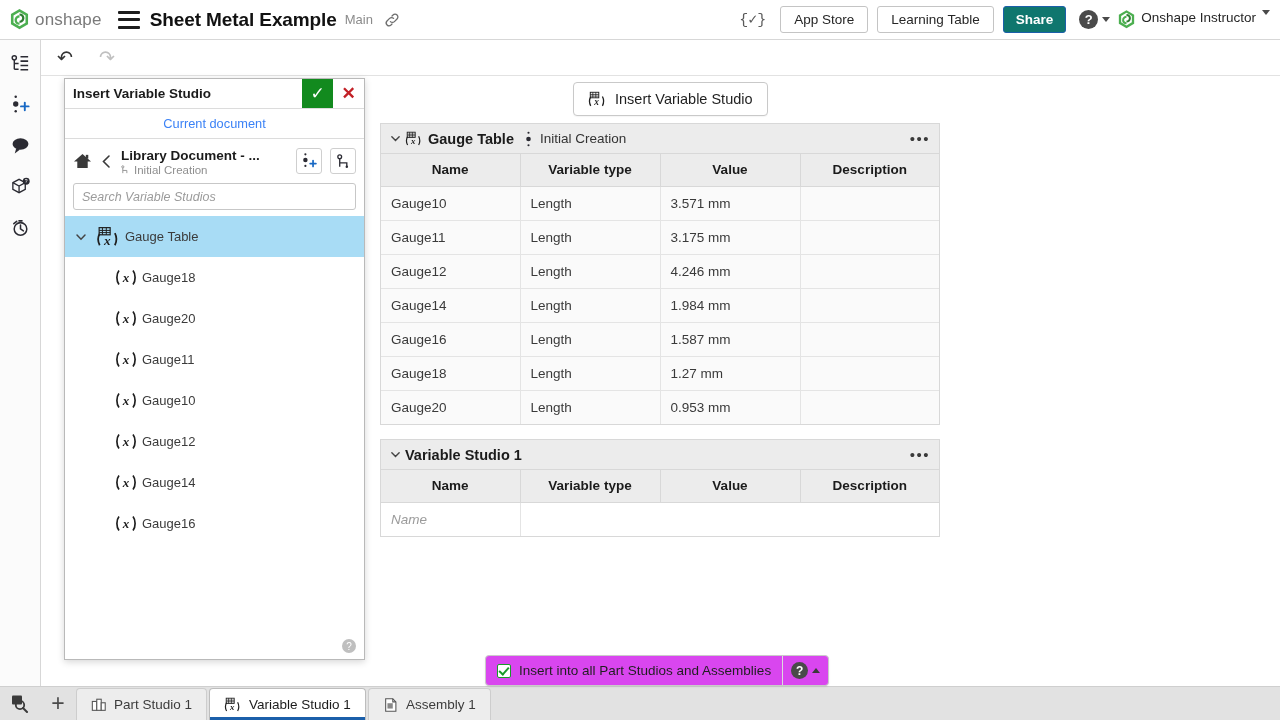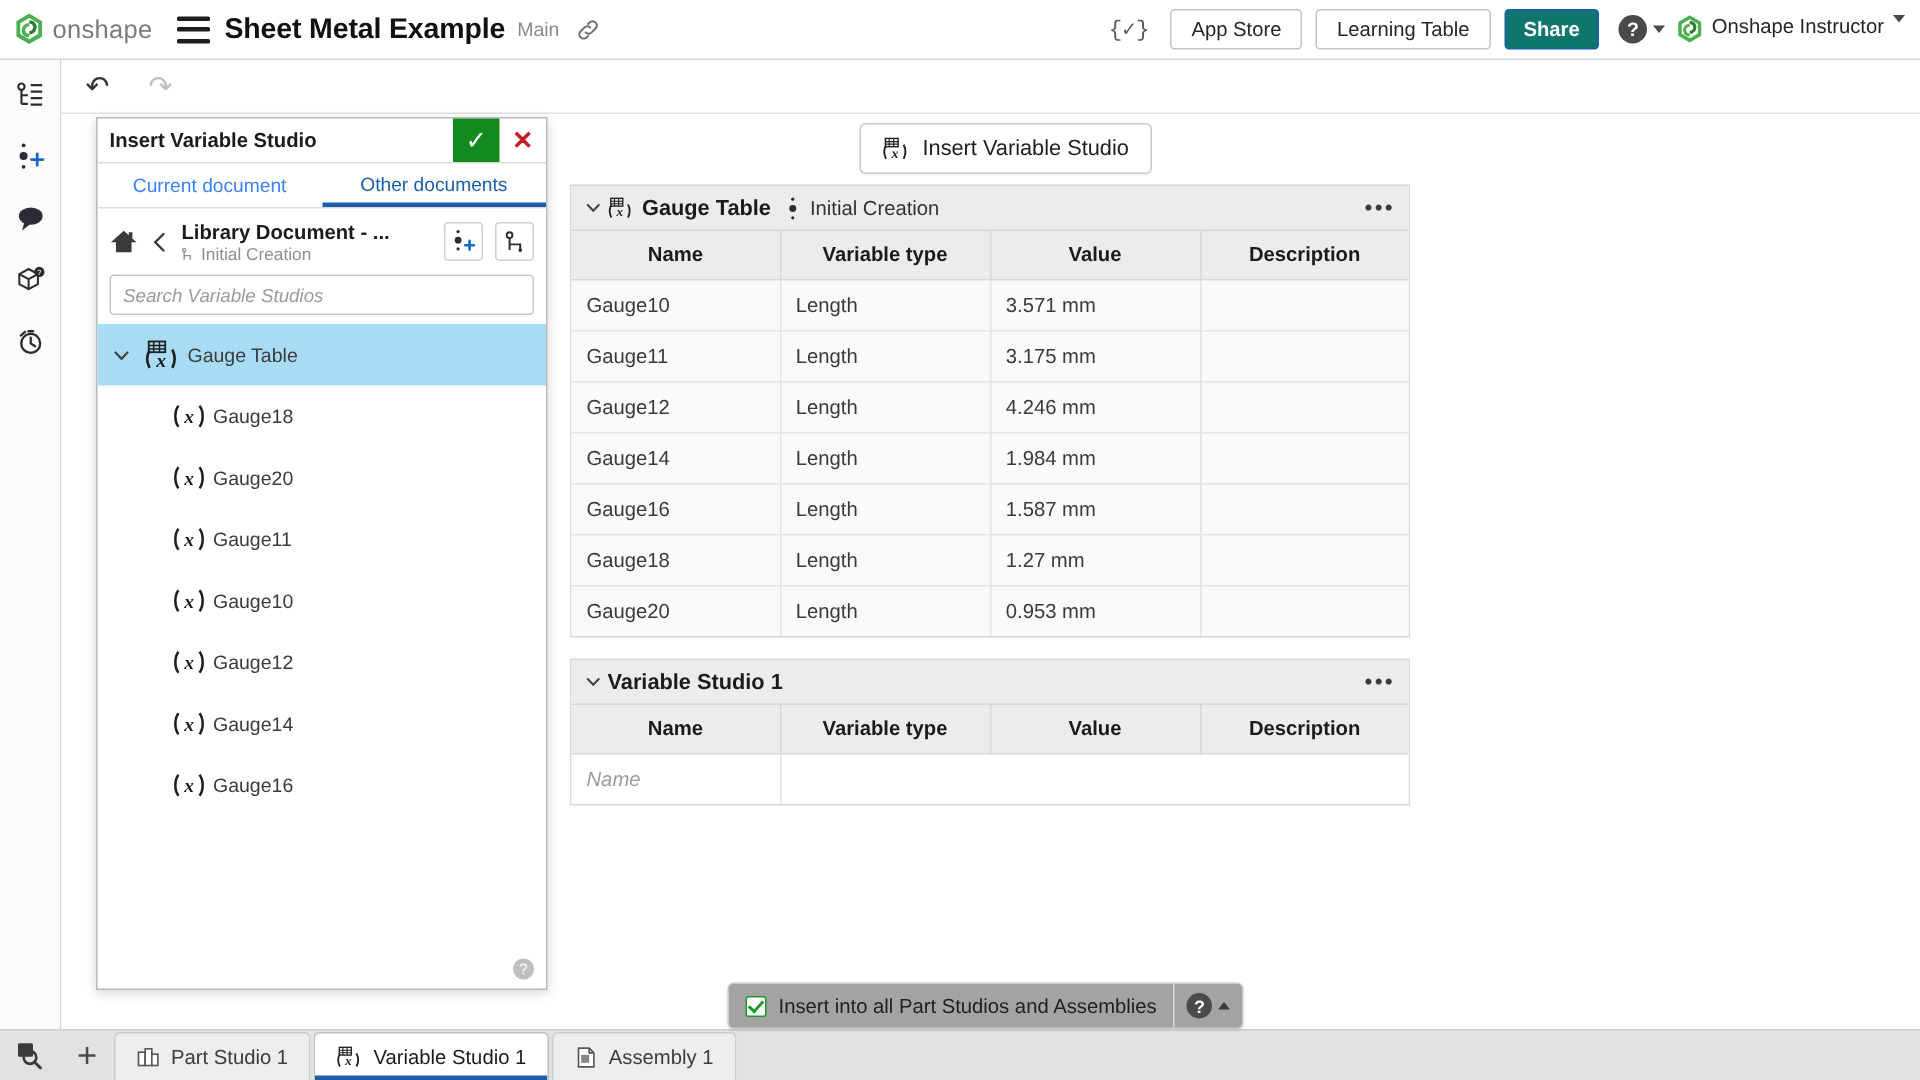--- a/index.html
+++ b/index.html
@@ -147,21 +147,21 @@
   .tree-row.child .tree-chev { width: 44px; }
   .tree-row.child .tree-ic { width: 33px; }
   .dlg-foot { height: 26px; display:flex; align-items:center; justify-content:flex-end; padding-right: 8px; }
   .foot-q { width: 14px; height: 14px; border-radius: 50%; background:#bfbfbf; color:#fff;
             font-size: 10px; display:flex; align-items:center; justify-content:center; cursor:pointer; }
 
   
   .insert-all {
     position: absolute; left: 485px; top: 655px; height: 31px;
     display: flex; align-items: flex-start; border: 1px solid #cacaca; border-radius: 4px;
-    background: #a3a3a3; box-shadow: 0 1px 2px rgba(0,0,0,.08); z-index: 4;
+    background: #d946ef; box-shadow: 0 1px 2px rgba(0,0,0,.08); z-index: 4;
   }
   .ia-left { display:flex; align-items:center; gap: 8px; padding: 0 11px; height: 100%; cursor:pointer; }
   .cbx { width: 14px; height: 14px; border: 1.6px solid #1a9a2a; border-radius: 2px; background:#fff;
          display:flex; align-items:center; justify-content:center; }
   .cbx:after { content:""; width: 4px; height: 8px; border: solid #1a9a2a; border-width: 0 2px 2px 0;
                transform: rotate(42deg); margin-bottom: 2px; }
   .ia-label { font-size: 13.5px; color: #1f1f1f; }
   .ia-help { display:flex; align-items:center; gap: 4px; padding: 0 8px; height: 100%;
              border-left: 1px solid #dcdcdc; cursor:pointer; }
   .circle-q2 { width: 17px; height: 17px; border-radius: 50%; background:#4a4a4a; color:#fff;
@@ -412,21 +412,20 @@
 
   <div class="dialog">
     <div class="dlg-head">
       <span class="dlg-title">Insert Variable Studio</span>
       <span class="dlg-ok">✓</span>
       <span class="dlg-x">✕</span>
     </div>
 
     <div class="dlg-tabs">
       <div class="dlg-tab">Current document</div>
-      <div class="dlg-tab active">Other documents</div>
     </div>
 
     <div class="dlg-nav">
       <span class="nav-ic">
         <svg width="19" height="18" viewBox="0 0 20 19">
           <path d="M10 2 L19 10 H15.5 V17 H4.5 V10 H1 Z" fill="#3a3a3a"></path>
           <rect x="13.5" y="3" width="2.6" height="4" fill="#3a3a3a"></rect>
         </svg>
       </span>
       <span class="nav-ic">

